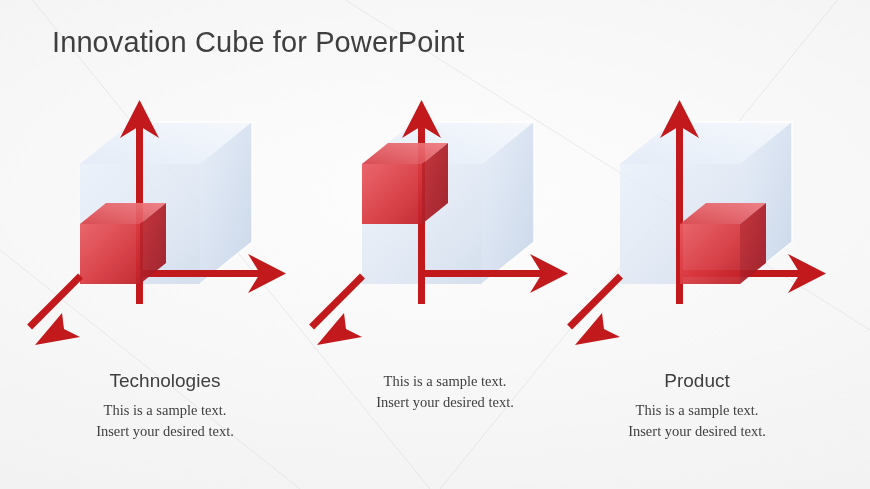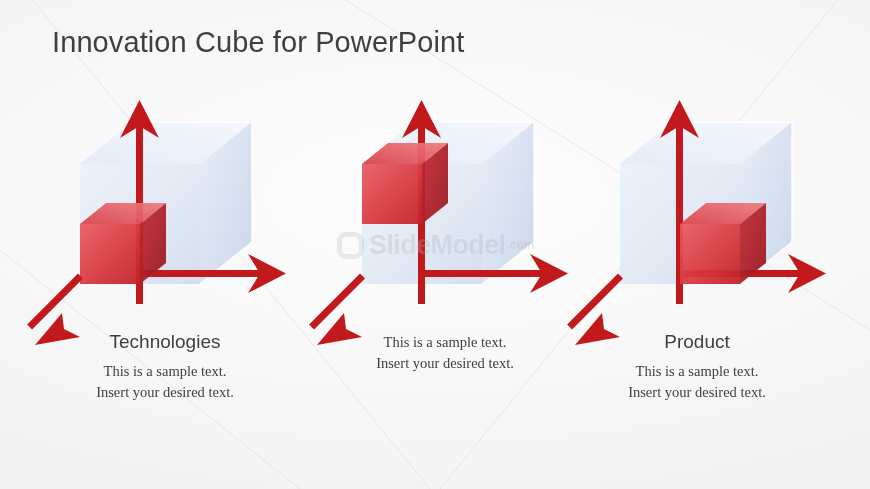--- a/index.html
+++ b/index.html
@@ -91,21 +91,21 @@
   #group-1 { left: 300px; }
   #group-2 { left: 558px; }
 
   .cube-stage {
     position: absolute;
     inset: 0;
   }
   
   .caption {
     position: absolute;
-    top: 332px;
+    top: 371px;
     width: 290px;
     text-align: center;
   }
   #caption-0 { left: 20px; }
   #caption-1 { left: 300px; }
   #caption-2 { left: 552px; text-align: center; }
 
   .caption-title {
     font-size: 19px;
     color: #3f3f3f;
@@ -303,25 +303,20 @@
 
       <g fill="#c2191c">
         <polygon points="121.5,8 141,46 121.5,34 102,46"></polygon>
         <polygon points="268,181.5 230,201 242,181.5 230,162"></polygon>
         <rect x="59" y="184" width="7" height="72" transform="rotate(45 62.5 184)"></rect>
         <polygon points="17,253 62,245 46,237 44,221"></polygon>
       </g>
     </svg>
   </div>
 
-  <div class="watermark">
-    <div class="wm-mark"></div>
-    <div class="wm-text">SlideModel</div>
-    <div class="wm-tld">.com</div>
-  </div>
 
   <div class="caption" id="caption-0">
     <div class="caption-title">Technologies</div>
     <div class="caption-line">This is a sample text.</div>
     <div class="caption-line">Insert your desired text.</div>
   </div>
 
   <div class="caption" id="caption-1">
     <div class="caption-line">This is a sample text.</div>
     <div class="caption-line">Insert your desired text.</div>

